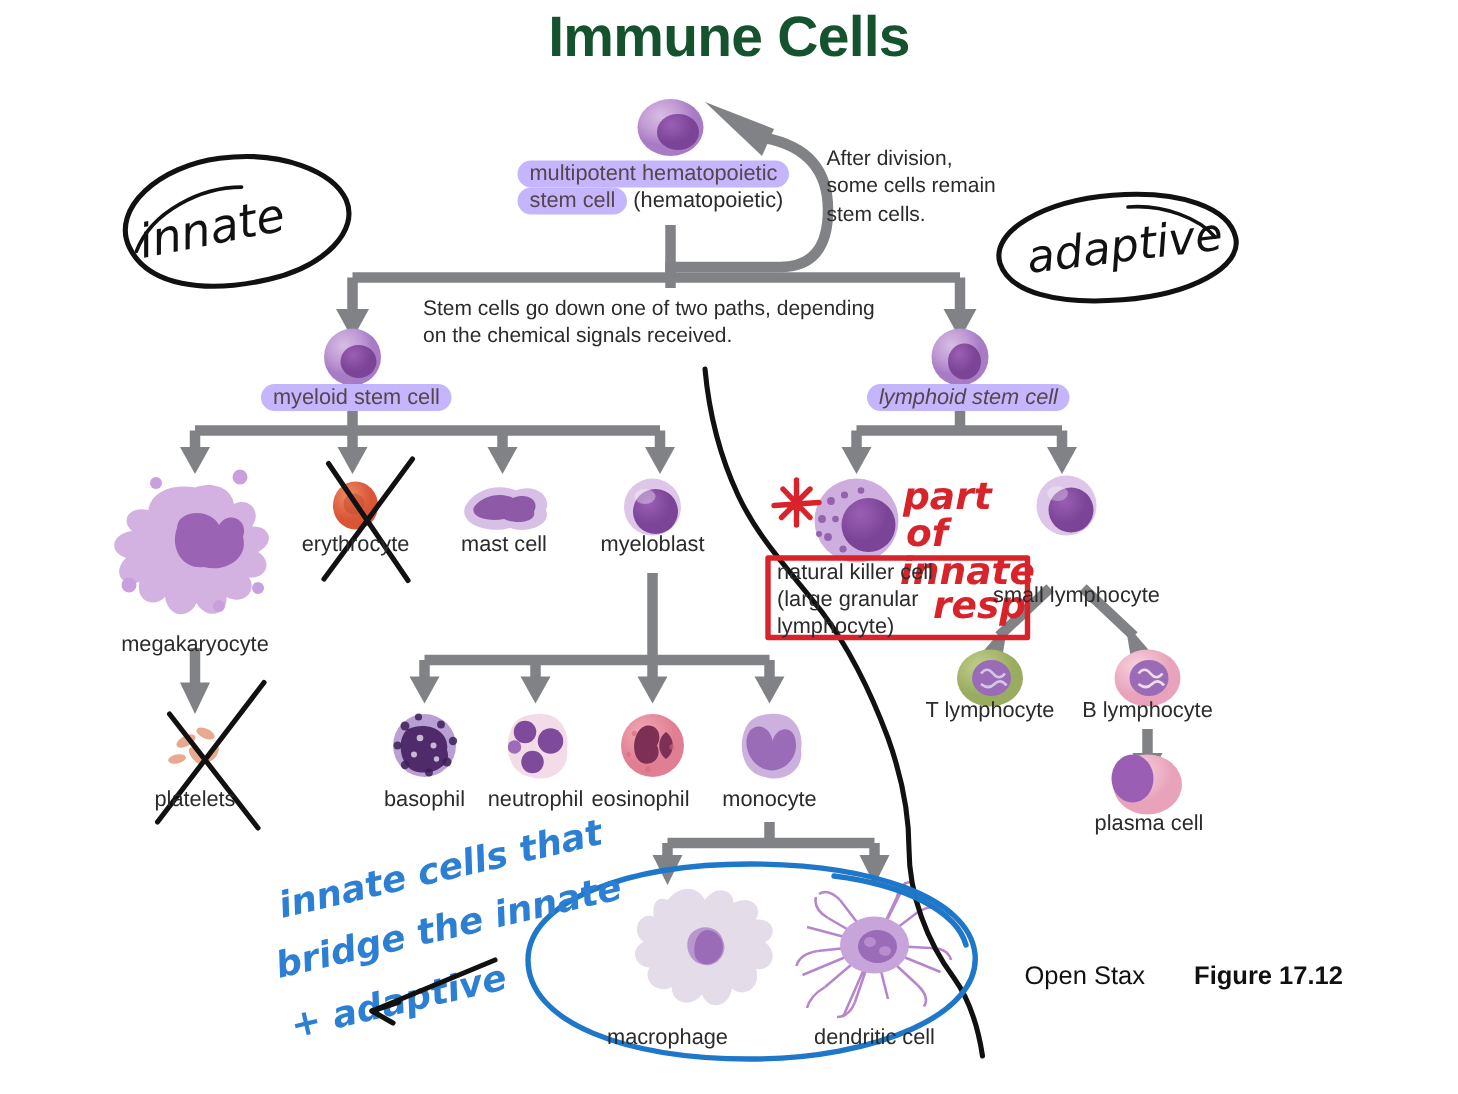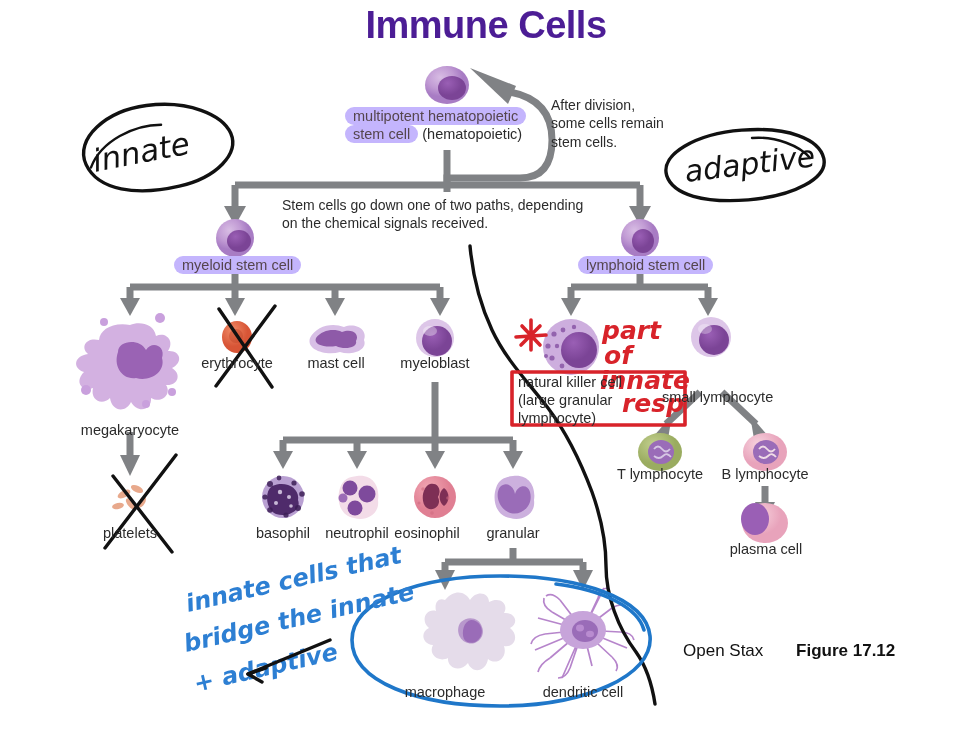--- a/index.html
+++ b/index.html
@@ -1,21 +1,21 @@
 <!DOCTYPE html>
 <html><head>
 <meta charset="utf-8">
 <style>
   html,body{margin:0;padding:0;background:#fff;}
   body{width:972px;height:729px;overflow:hidden;
        font-family:"Liberation Sans",sans-serif;color:#231f20;}
   #stage{position:relative;width:972px;height:729px;}
   .abs{position:absolute;}
   #title{left:0;top:4px;width:972px;text-align:center;
-         font-size:38px;font-weight:bold;color:#4c1d95;letter-spacing:-0.5px;}
+         font-size:38px;font-weight:bold;color:#14532d;letter-spacing:-0.5px;}
   .lbl{font-size:14.5px;color:#2b2b2b;line-height:1.25;white-space:pre;}
   .lbl.c{text-align:center;}
   .hl{background:#c4b5fd;border-radius:9px;padding:1px 8px;color:#55454d;}
   .note{font-size:14px;color:#2b2b2b;line-height:1.32;white-space:pre;}
   #caption{font-size:17px;color:#111;}
   #caption b{font-weight:bold;margin-left:28px;}
   svg{position:absolute;left:0;top:0;overflow:visible;}
   #arrows{width:972px;height:729px;}
   .ar{stroke:#808285;stroke-width:7;fill:none;}
   .arh{fill:#808285;}
@@ -371,32 +371,32 @@
 
   <div class="abs lbl" style="left:345px;top:107px;"><span class="hl">multipotent hematopoietic</span><br><span class="hl">stem cell</span><span> (hematopoietic)</span></div>
 
   <div class="abs note" style="left:551px;top:96px;">After division,
 some cells remain
 stem cells.</div>
   <div class="abs note" style="left:282px;top:196px;">Stem cells go down one of two paths, depending
 on the chemical signals received.</div>
 
   <div class="abs lbl" style="left:174px;top:256px;"><span class="hl">myeloid stem cell</span></div>
-  <div class="abs lbl" style="left:578px;top:256px;"><span class="hl">lymphoid stem cell</span></div>
+  <div class="abs lbl" style="left:578px;top:256px;font-style:italic;"><span class="hl">lymphoid stem cell</span></div>
 
   <div class="abs lbl c" style="left:60px;top:421px;width:140px;">megakaryocyte</div>
   <div class="abs lbl c" style="left:80px;top:524px;width:100px;">platelets</div>
   <div class="abs lbl c" style="left:187px;top:354px;width:100px;">erythrocyte</div>
   <div class="abs lbl c" style="left:286px;top:354px;width:100px;">mast cell</div>
   <div class="abs lbl c" style="left:385px;top:354px;width:100px;">myeloblast</div>
 
   <div class="abs lbl c" style="left:233px;top:524px;width:100px;">basophil</div>
   <div class="abs lbl c" style="left:305px;top:524px;width:104px;">neutrophil</div>
   <div class="abs lbl c" style="left:383px;top:524px;width:88px;">eosinophil</div>
-  <div class="abs lbl c" style="left:463px;top:524px;width:100px;">granular</div>
+  <div class="abs lbl c" style="left:463px;top:524px;width:100px;">monocyte</div>
 
   <div class="abs lbl c" style="left:392px;top:683px;width:106px;">macrophage</div>
   <div class="abs lbl c" style="left:524px;top:683px;width:118px;">dendritic cell</div>
 
   <div class="abs lbl" style="left:518px;top:373px;">natural killer cell
 (large granular
 lymphocyte)</div>
   <div class="abs lbl" style="left:662px;top:388px;">small lymphocyte</div>
   <div class="abs lbl c" style="left:610px;top:465px;width:100px;">T lymphocyte</div>
   <div class="abs lbl c" style="left:715px;top:465px;width:100px;">B lymphocyte</div>

